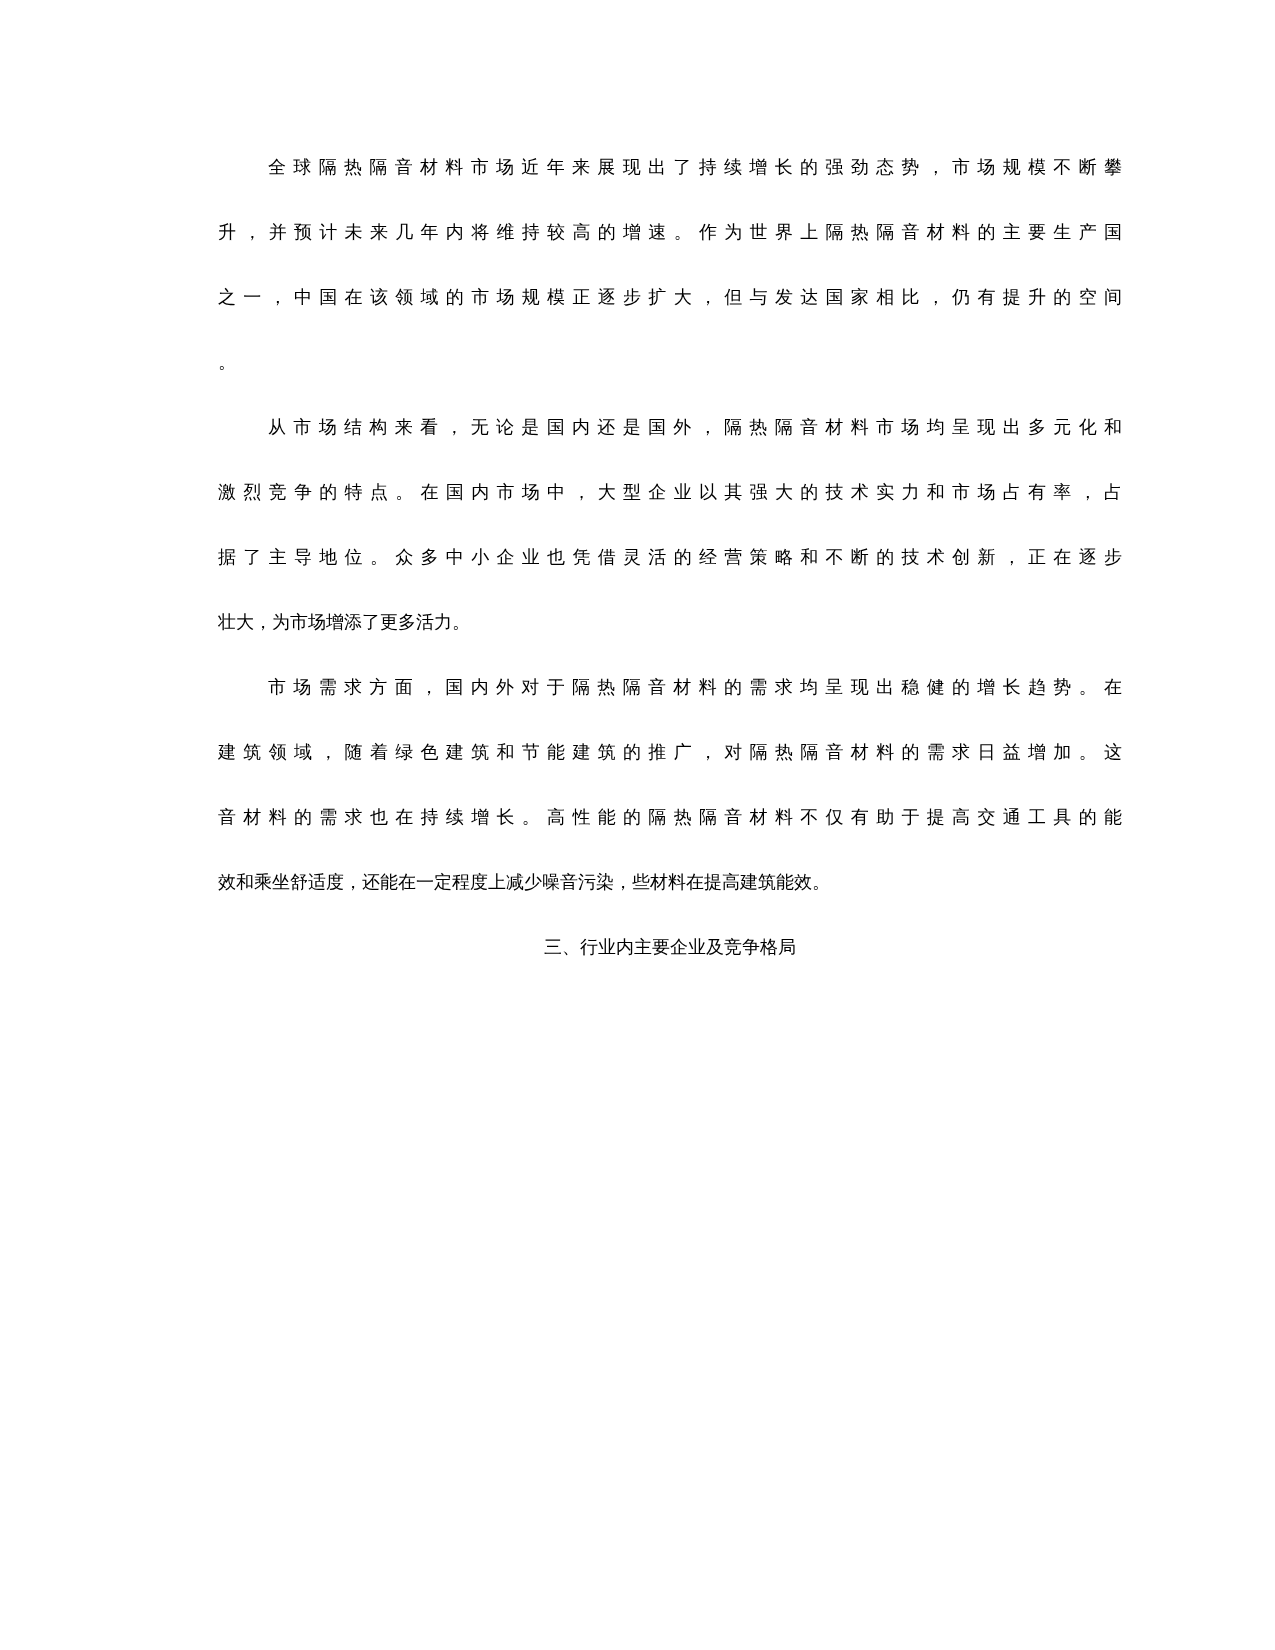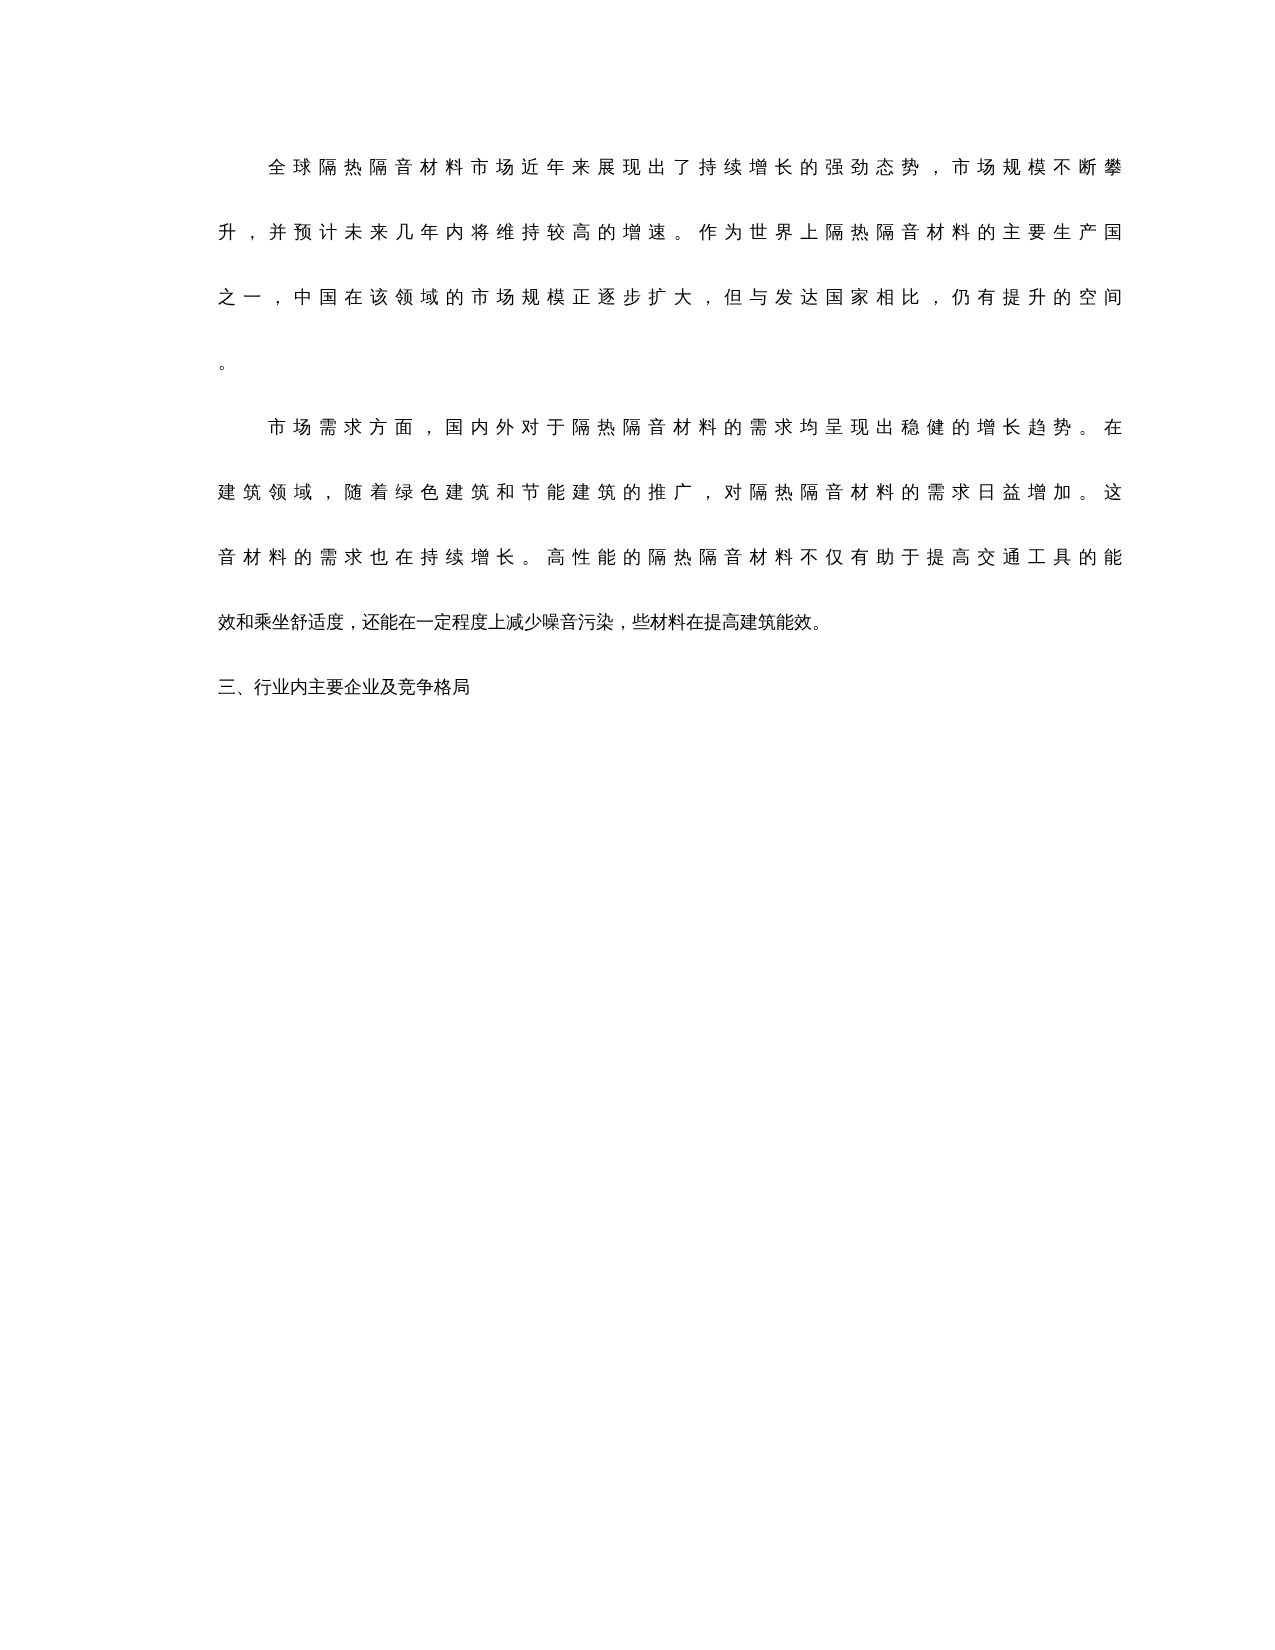--- a/index.html
+++ b/index.html
@@ -36,36 +36,42 @@
     text-align: left;
   }
   .line.justified {
     text-align: justify;
     text-align-last: justify;
   }
   .line.indented {
     text-indent: 50px;
   }
   .paragraph.heading .line {
-    text-align: left;
+    text-align: center;
     text-align-last: auto;
   }
 </style>
 </head>
 <body>
 
 <div class="page">
   <div class="doc-content" id="doc-content">
       <div class="paragraph">
         <div class="line justified indented">全球隔热隔音材料市场近年来展现出了持续增长的强劲态势，市场规模不断攀</div>
         <div class="line justified">升，并预计未来几年内将维持较高的增速。作为世界上隔热隔音材料的主要生产国</div>
         <div class="line justified">之一，中国在该领域的市场规模正逐步扩大，但与发达国家相比，仍有提升的空间</div>
         <div class="line">。</div>
       </div>
       <div class="paragraph">
+        <div class="line justified indented">从市场结构来看，无论是国内还是国外，隔热隔音材料市场均呈现出多元化和</div>
+        <div class="line justified">激烈竞争的特点。在国内市场中，大型企业以其强大的技术实力和市场占有率，占</div>
+        <div class="line justified">据了主导地位。众多中小企业也凭借灵活的经营策略和不断的技术创新，正在逐步</div>
+        <div class="line">壮大，为市场增添了更多活力。</div>
+      </div>
+      <div class="paragraph">
         <div class="line justified indented">市场需求方面，国内外对于隔热隔音材料的需求均呈现出稳健的增长趋势。在</div>
         <div class="line justified">建筑领域，随着绿色建筑和节能建筑的推广，对隔热隔音材料的需求日益增加。这</div>
         <div class="line justified">音材料的需求也在持续增长。高性能的隔热隔音材料不仅有助于提高交通工具的能</div>
         <div class="line">效和乘坐舒适度，还能在一定程度上减少噪音污染，些材料在提高建筑能效。</div>
       </div>
       <div class="paragraph heading">
         <div class="line">三、行业内主要企业及竞争格局</div>
       </div>
     </div>
 </div>

